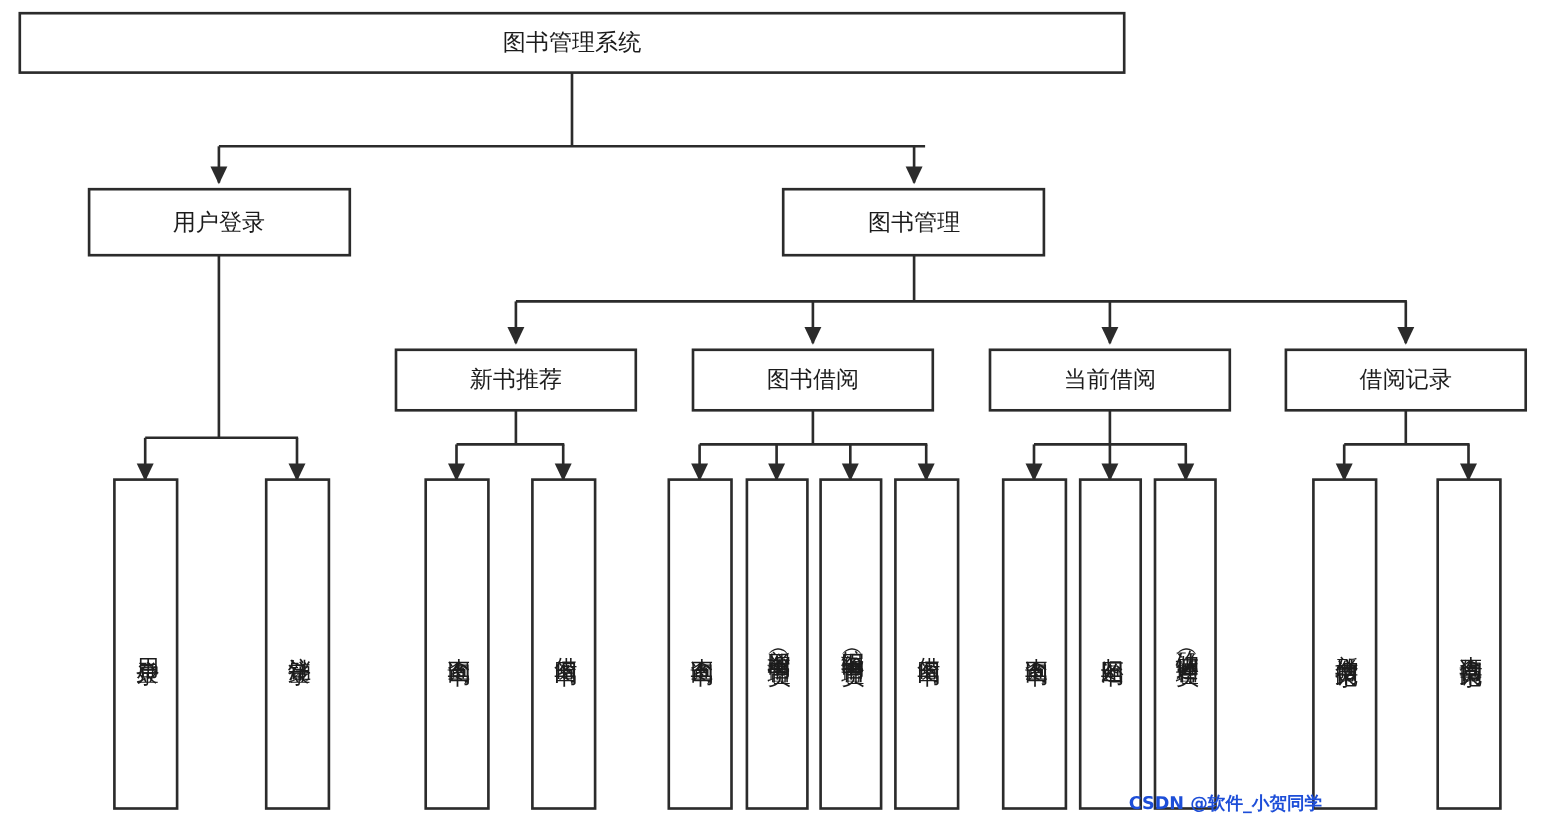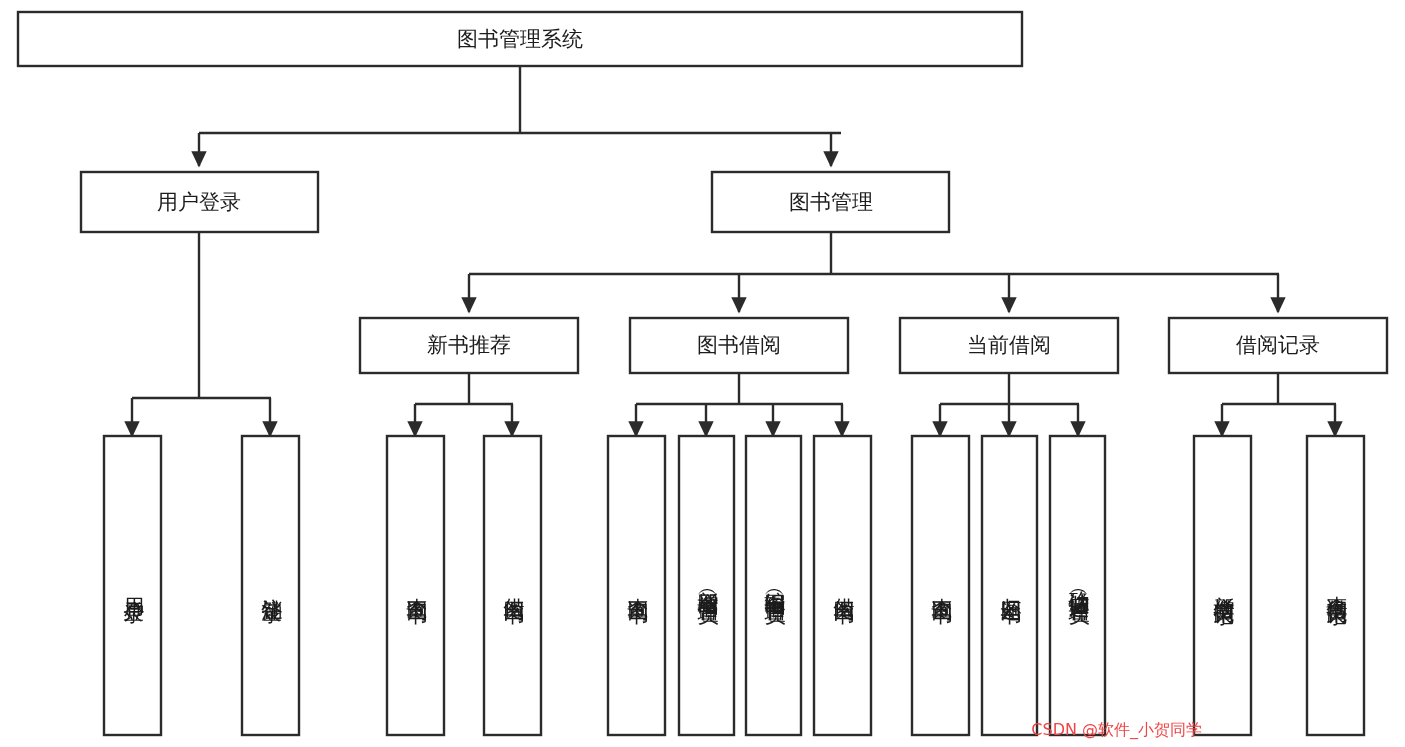--- a/index.html
+++ b/index.html
@@ -54,23 +54,24 @@
     stroke-width: 2.4;
     fill: none;
     stroke-linecap: butt;
   }
   .watermark {
     position: absolute;
     right: 8px;
     bottom: 6px;
     font-family: "DejaVu Sans", "Liberation Sans", sans-serif;
     font-size: 16px;
-    color: #ef4444;
+    color: #1d4ed8;
     white-space: nowrap;
     user-select: none;
+    font-weight: bold;
   }
 </style>
 </head>
 <body>
 
 <div id="diagram-root">
 
   <svg id="flow" viewBox="0 0 1405 747">
     <defs>
       <marker id="arrow" viewBox="0 0 12 12" refX="10.5" refY="6" markerWidth="7" markerHeight="7" orient="auto-start-reverse">

